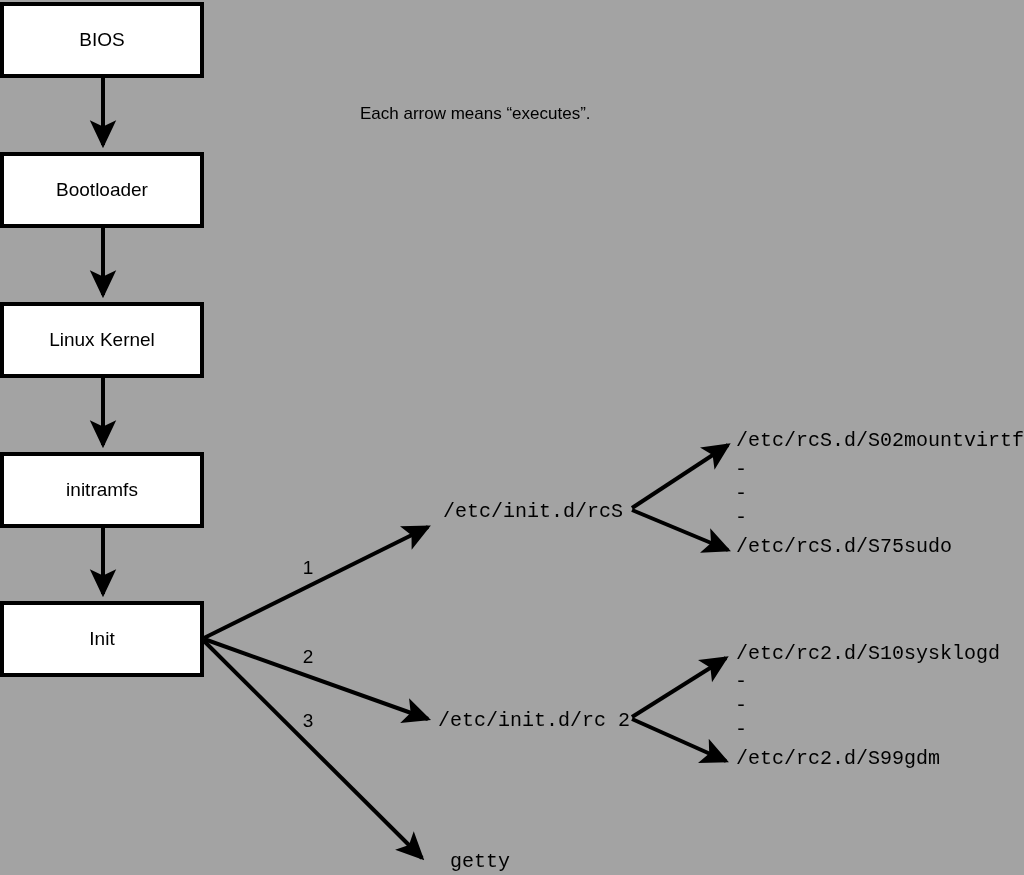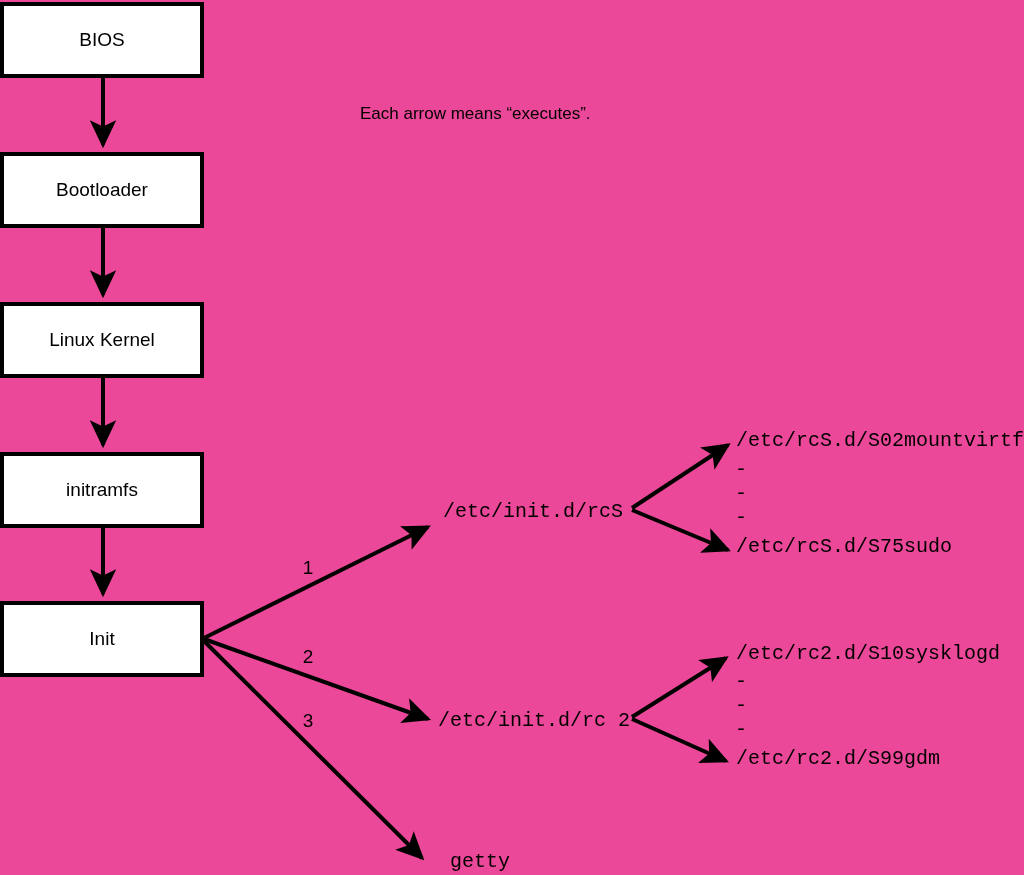--- a/index.html
+++ b/index.html
@@ -4,21 +4,21 @@
 <style>
   html, body {
     margin: 0;
     padding: 0;
     background: #ffffff;
   }
   #diagram-root {
     position: relative;
     width: 1024px;
     height: 875px;
-    background: #ec4899;
+    background: #a3a3a3;
     overflow: hidden;
     font-family: "Liberation Sans", sans-serif;
   }
   svg.canvas {
     position: absolute;
     top: 0;
     left: 0;
     width: 1024px;
     height: 875px;
     display: block;

